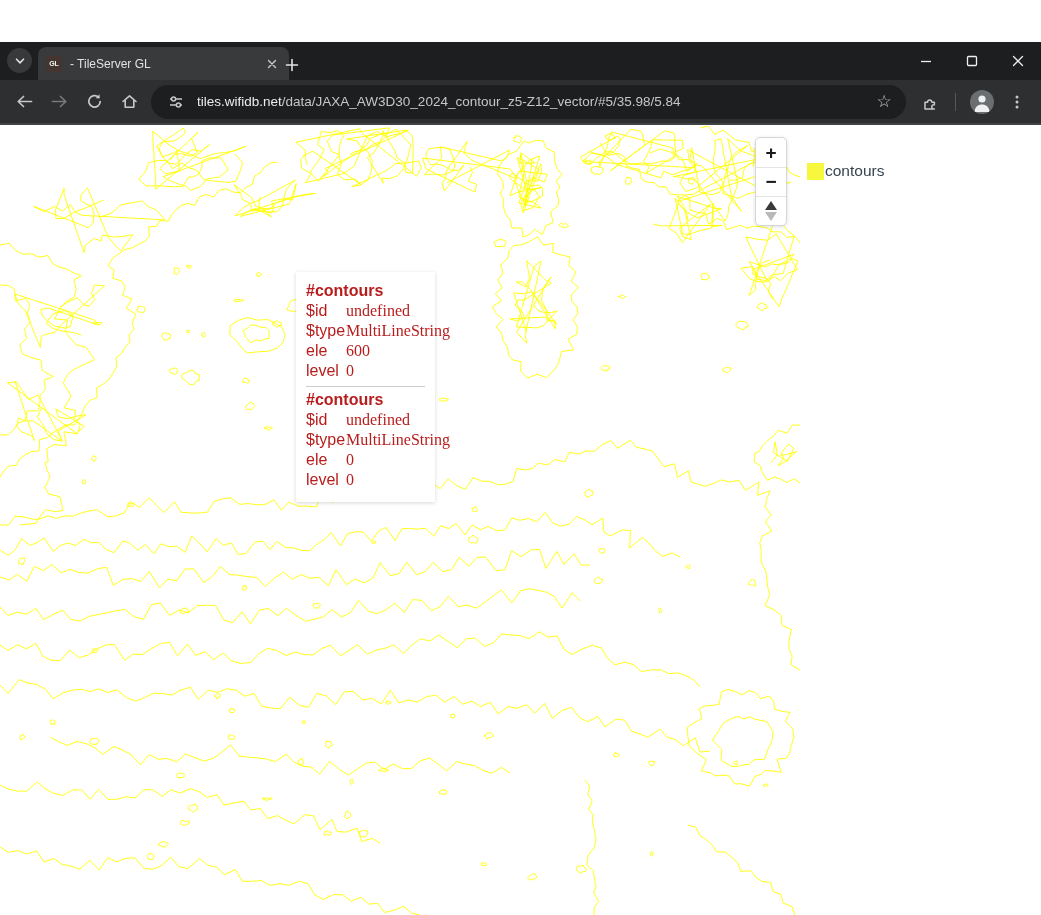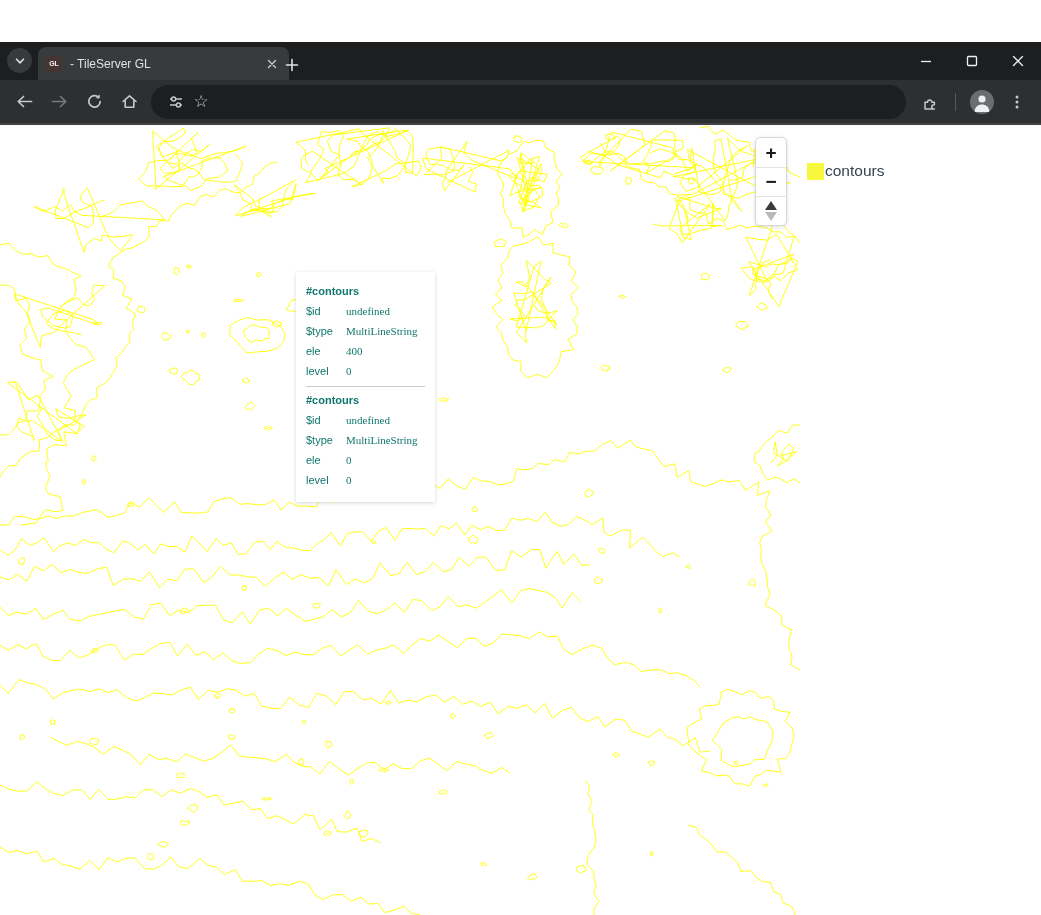--- a/index.html
+++ b/index.html
@@ -56,21 +56,21 @@
   .tri-up { width:0; height:0; border-left:6px solid transparent; border-right:6px solid transparent;
     border-bottom:9px solid #3a3a3a; }
   .tri-down { width:0; height:0; border-left:6px solid transparent; border-right:6px solid transparent;
     border-top:9px solid #b9b9b9; }
 
   .legend { position:absolute; left:807px; top:37px; display:flex; align-items:center; gap:1px; }
   .swatch { width:17px; height:17px; }
   .legend-label { font-size:15.5px; color:#36454f; }
 
   .popup { position:absolute; left:296px; top:147px; width:139px; background:#fff;
-    padding:9px 10px 12px 10px; box-shadow:0 1px 4px rgba(0,0,0,.16); font-size:11px; color:#0f766e; }
+    padding:9px 10px 12px 10px; box-shadow:0 1px 4px rgba(0,0,0,.16); font-size:16px; color:#b91c1c; }
   .feat-title { font-weight:bold; line-height:20px; }
   .feat-row { display:grid; grid-template-columns:40px 1fr; line-height:20px; }
   .feat-row .v { white-space:nowrap;font-family:Liberation Serif, serif; }
   .popup hr { border:none; border-top:1px solid #cccccc; margin:5px 0 3px 0; }
 </style>
 </head>
 <body>
 
 <div class="stage">
 
@@ -138,20 +138,21 @@
       </svg>
     </div>
     <div class="omnibox">
       <div class="site-info">
         <svg width="16" height="16" viewBox="0 0 16 16">
           <path d="M2 5 H14 M2 11 H14" stroke="#c6c8ca" stroke-width="1.5"></path>
           <circle cx="5.6" cy="5" r="2" fill="#1d1e1f" stroke="#c6c8ca" stroke-width="1.5"></circle>
           <circle cx="10.4" cy="11" r="2" fill="#1d1e1f" stroke="#c6c8ca" stroke-width="1.5"></circle>
         </svg>
       </div>
+      <div class="url"><span class="domain">tiles.wifidb.net</span><span class="path">/data/JAXA_AW3D30_2024_contour_z5-Z12_vector/#5/35.98/5.84</span></div>
       <div class="star">☆</div>
     </div>
     <div class="nav-btn">
       <svg width="20" height="20" viewBox="0 0 20 20">
         <path d="M5 17 V10.2 H7.5 A2.2 2.2 0 1 1 11.9 10.2 H14.4 V12.7 A2.2 2.2 0 1 0 14.4 17 Z" fill="none" stroke="#c6c8ca" stroke-width="1.5" stroke-linejoin="round"></path>
       </svg>
     </div>
     <div class="divider"></div>
     <div class="nav-btn">
       <div class="avatar">
@@ -316,21 +317,21 @@
         <div class="feat-row">
             <span class="k">$id</span>
             <span class="v">undefined</span>
           </div>
         <div class="feat-row">
             <span class="k">$type</span>
             <span class="v">MultiLineString</span>
           </div>
         <div class="feat-row">
             <span class="k">ele</span>
-            <span class="v">400</span>
+            <span class="v">600</span>
           </div>
         <div class="feat-row">
             <span class="k">level</span>
             <span class="v">0</span>
           </div>
       </div>
       <hr>
       <div>
         <div class="feat-title">#contours</div>
         <div class="feat-row">

